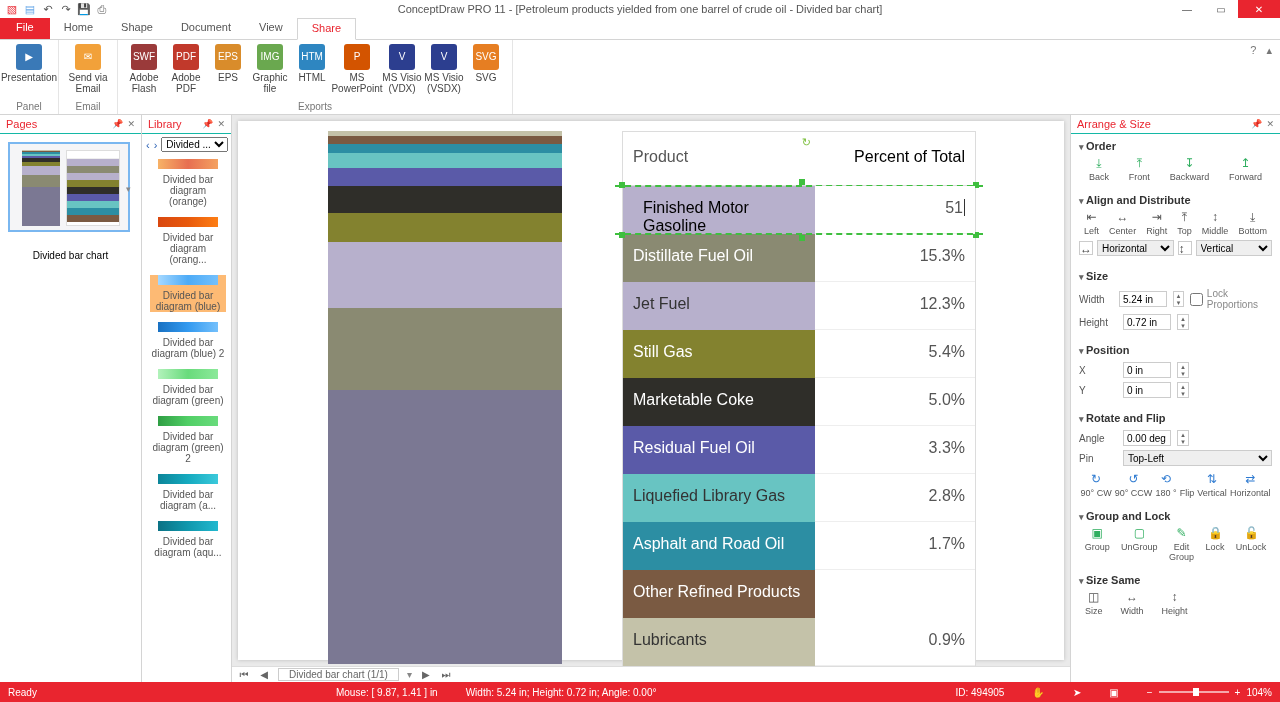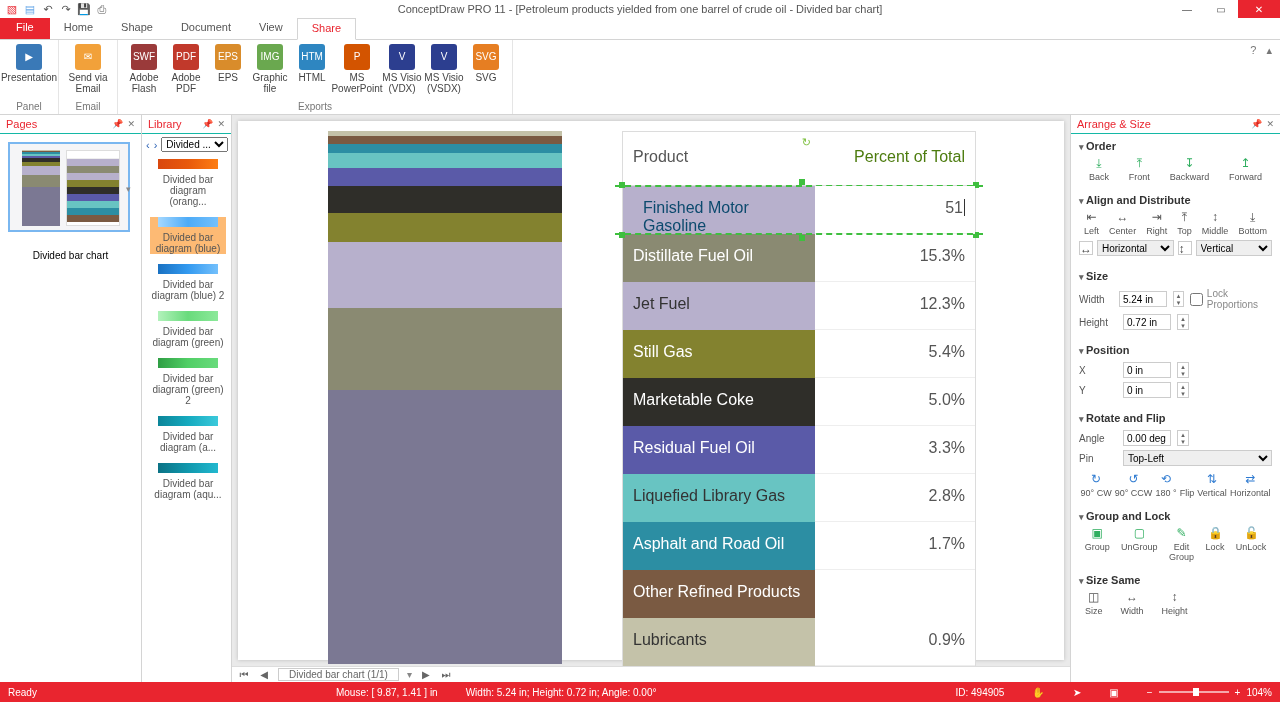--- a/index.html
+++ b/index.html
@@ -56,21 +56,21 @@
 
   
   .divbar { position: absolute; left: 90px; top: 10px; width: 234px; height: 533px; display: flex; flex-direction: column-reverse; }
   .divbar div { width: 100%; }
 
   
   .dtable { position: absolute; left: 384px; top: 10px; width: 354px; border: 1px solid #dcdcdc; font-size: 16px; }
   .dtable .hdr { display: flex; height: 54px; background: #fff; border-bottom: 1px solid #dcdcdc; }
   .dtable .hdr .c1 { width: 192px; padding: 16px 10px; color: #555; position: relative; }
   .dtable .hdr .c1 .ref { position: absolute; right: 4px; top: 4px; font-size: 11px; color: #7cbf3c; }
-  .dtable .hdr .c2 { flex: 1; padding: 16px 10px; color: #4d7c0f; text-align: right; }
+  .dtable .hdr .c2 { flex: 1; padding: 16px 10px; color: #000000; text-align: right; }
   .drow { display: flex; height: 48px; }
   .drow .c1 { width: 192px; padding: 13px 10px; color: #fff; }
   .drow .c2 { flex: 1; padding: 13px 10px; text-align: right; color: #555; background: #fff; border-bottom: 1px solid #eee; }
   .drow.selected { position: relative; }
   .drow.selected::before, .drow.selected::after {
     content: ""; position: absolute; left: -8px; right: -8px; height: 0; border-top: 2px dashed #3fbf3f;
   }
   .drow.selected::before { top: -1px; } .drow.selected::after { bottom: -1px; }
   .handle { position: absolute; width: 6px; height: 6px; background: #3fbf3f; }
 
@@ -253,20 +253,21 @@
           <span>📌</span>
           <span>✕</span>
         </span>
     </div>
     <div class="lib-nav">
       <span style="color:#2c62b5">‹</span>
       <span style="color:#2c62b5">›</span>
       <select><option>Divided ...</option></select>
     </div>
     <div class="lib-list" id="lib-list">
+        <div class="lib-item"><div class="lib-swatch" style="background:linear-gradient(90deg,#f7b267,#e76f51,#f4a261)"></div>Divided bar diagram (orange)</div>
         <div class="lib-item"><div class="lib-swatch" style="background:linear-gradient(90deg,#d9480f,#e8590c,#fd7e14)"></div>Divided bar diagram (orang...</div>
         <div class="lib-item" style="background: #fdba74;"><div class="lib-swatch" style="background:linear-gradient(90deg,#a5d8ff,#4dabf7,#74c0fc)"></div>Divided bar diagram (blue)</div>
         <div class="lib-item"><div class="lib-swatch" style="background:linear-gradient(90deg,#1971c2,#339af0,#74c0fc)"></div>Divided bar diagram (blue) 2</div>
         <div class="lib-item"><div class="lib-swatch" style="background:linear-gradient(90deg,#b2f2bb,#69db7c,#8ce99a)"></div>Divided bar diagram (green)</div>
         <div class="lib-item"><div class="lib-swatch" style="background:linear-gradient(90deg,#2f9e44,#51cf66,#69db7c)"></div>Divided bar diagram (green) 2</div>
         <div class="lib-item"><div class="lib-swatch" style="background:linear-gradient(90deg,#0c8599,#15aabf,#3bc9db)"></div>Divided bar diagram (a...</div>
         <div class="lib-item"><div class="lib-swatch" style="background:linear-gradient(90deg,#0b7285,#1098ad,#22b8cf)"></div>Divided bar diagram (aqu...</div>
       </div>
   </div>
 
@@ -291,21 +292,21 @@
             <div class="c2">Percent of Total</div>
           </div>
           <div id="trows">
               <div class="drow selected">
                 <div class="handle" style="left: calc(-4px); top: calc(-4px);"></div>
                 <div class="handle" style="left: calc(50%); top: calc(-7px);"></div>
                 <div class="handle" style="left: calc(100% - 2px); top: calc(-4px);"></div>
                 <div class="handle" style="left: calc(-4px); top: calc(100% - 2px);"></div>
                 <div class="handle" style="left: calc(50%); top: calc(100% + 1px);"></div>
                 <div class="handle" style="left: calc(100% - 2px); top: calc(100% - 2px);"></div>
-                <div class="c1" style="background: rgb(183, 176, 204); color: #0c4a6e; padding-left: 20px;">Finished Motor Gasoline</div>
+                <div class="c1" style="background: rgb(183, 176, 204); color: #000000; padding-left: 20px;">Finished Motor Gasoline</div>
                 <div class="c2" style="position: relative;">51<span style="border-right:1px solid #333;margin-left:1px"></span></div>
               </div>
               <div class="drow">
                 <div class="c1" style="background: rgb(138, 138, 114);">Distillate Fuel Oil</div>
                 <div class="c2">15.3%</div>
               </div>
               <div class="drow">
                 <div class="c1" style="background: rgb(183, 176, 204); color: rgb(51, 51, 51);">Jet Fuel</div>
                 <div class="c2">12.3%</div>
               </div>

